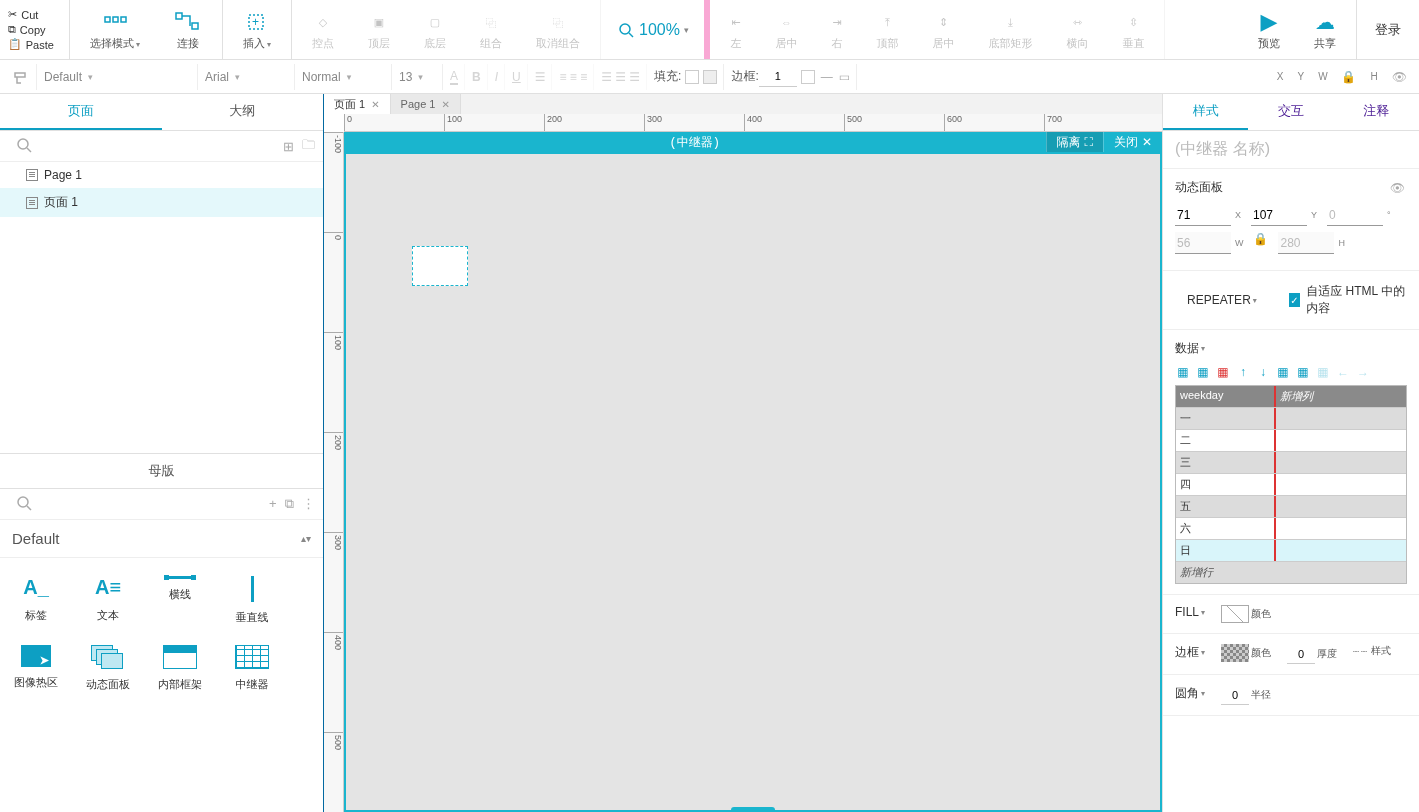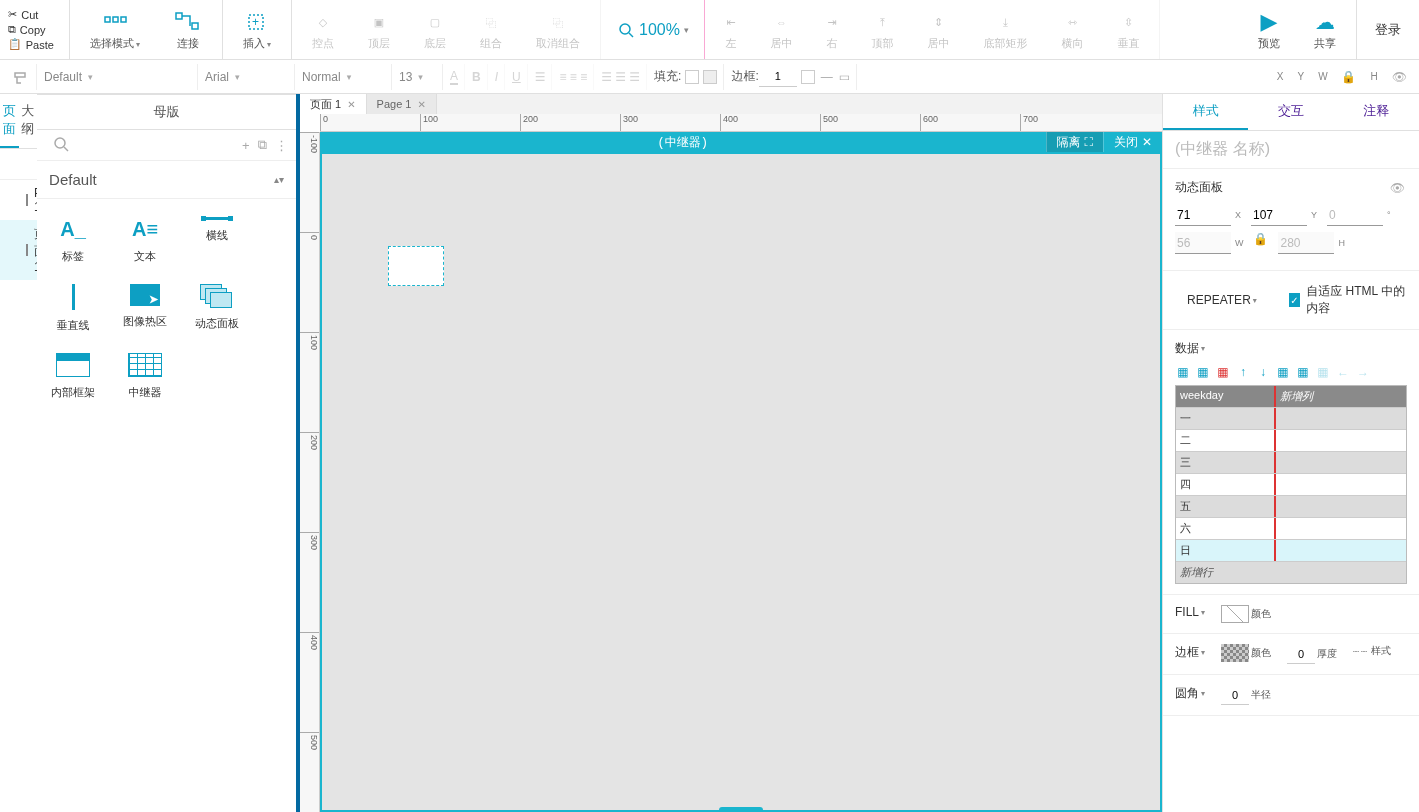--- a/index.html
+++ b/index.html
@@ -5,35 +5,35 @@
 * { box-sizing: border-box; margin: 0; padding: 0; font-family: "Microsoft YaHei", Arial, sans-serif; }
 body { font-size: 12px; color: #333; background: #fff; overflow: hidden; width: 1419px; height: 812px; }
 .top-toolbar { display: flex; height: 60px; border-bottom: 1px solid #e0e0e0; }
 .tb-group { display: flex; flex-direction: column; justify-content: center; padding: 0 8px; border-right: 1px solid #e0e0e0; }
 .tb-clip { width: 70px; }
 .tb-clip-item { display: flex; align-items: center; gap: 4px; color: #333; padding: 1px 0; font-size: 11px; }
 .tb-stack { display: flex; flex-direction: column; align-items: center; justify-content: center; padding: 4px 12px; font-size: 11px; color: #555; }
 .tb-stack .tb-icon { height: 28px; display: flex; align-items: center; }
 .tb-row { display: flex; gap: 10px; }
 .tb-disabled { opacity: .35; }
-.tb-zoom { display: flex; align-items: center; gap: 4px; padding: 0 16px; font-size: 16px; color: #0d9fc3; border-right: 1px solid #f9a8d4; }
+.tb-zoom { display: flex; align-items: center; gap: 4px; padding: 0 16px; font-size: 16px; color: #0d9fc3; border-right: 6px solid #f9a8d4; }
 .tb-right { margin-left: auto; display: flex; align-items: center; }
 .login { padding: 0 18px; color: #333; font-size: 13px; border-left: 1px solid #e0e0e0; height: 100%; display: flex; align-items: center; }
 
 .style-bar { height: 34px; display: flex; align-items: center; border-bottom: 1px solid #e0e0e0; padding: 0 6px; gap: 1px; }
 .sb-item { height: 26px; display: flex; align-items: center; padding: 0 6px; color: #888; font-size: 12px; border-right: 1px solid #eee; }
 .sb-dd::after { content: "▾"; margin-left: 6px; color: #aaa; font-size: 9px; }
 .sb-box { width: 14px; height: 14px; border: 1px solid #ccc; background: #fff; margin-left: 4px; }
 .sb-txt { color: #555; }
 .sb-coord { font-size: 10px; color: #888; }
 .sb-input { width: 38px; height: 20px; border: none; border-bottom: 1px solid #ccc; text-align: center; font-size: 11px; }
 
 .main { display: flex; height: 718px; }
 
-.left { width: 300px; display: flex; flex-direction: row; border-right: 4px solid #0369a1; }
+.left { width: 324px; display: flex; flex-direction: column; border-right: 1px solid #0369a1; }
 .left-panels { flex: 1; display: flex; flex-direction: column; overflow: hidden; }
 .panel-tabs { display: flex; border-bottom: 1px solid #e0e0e0; }
 .panel-tab { flex: 1; text-align: center; padding: 8px 0; color: #555; font-size: 13px; cursor: pointer; }
 .panel-tab.active { color: #0d9fc3; border-bottom: 2px solid #0d9fc3; }
 .panel-search { display: flex; align-items: center; padding: 4px 8px; border-bottom: 1px solid #eee; }
 .panel-search input { flex: 1; border: none; outline: none; font-size: 12px; padding: 4px; }
 .panel-search .ico { color: #aaa; margin-left: 8px; cursor: pointer; font-size: 13px; }
 .page-item { display: flex; align-items: center; gap: 6px; padding: 6px 10px 6px 26px; font-size: 12px; color: #333; }
 .page-item.sel { background: #e4f8fb; }
 .page-ico { width: 12px; height: 12px; border: 1px solid #888; position: relative; }

